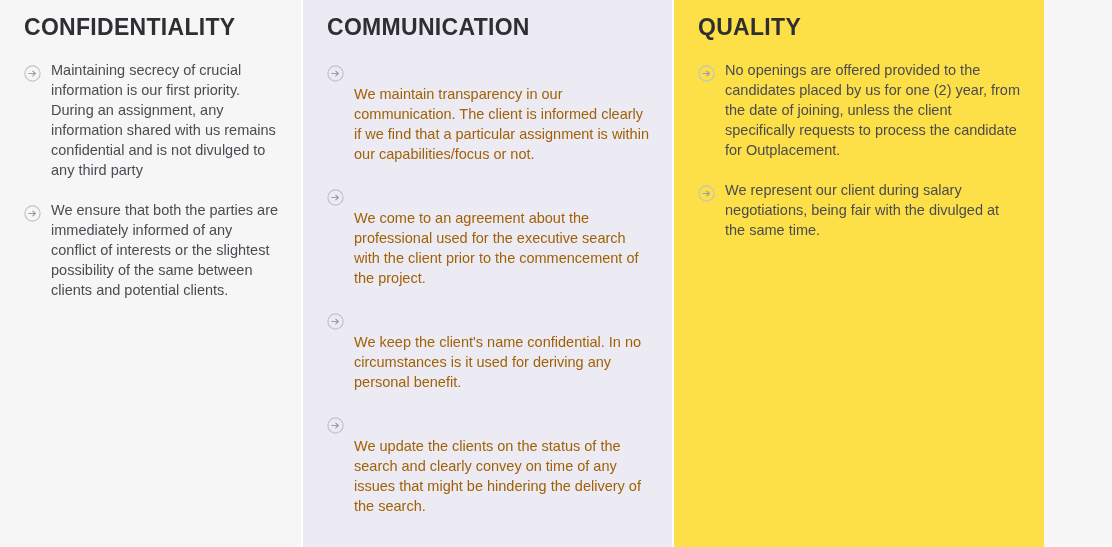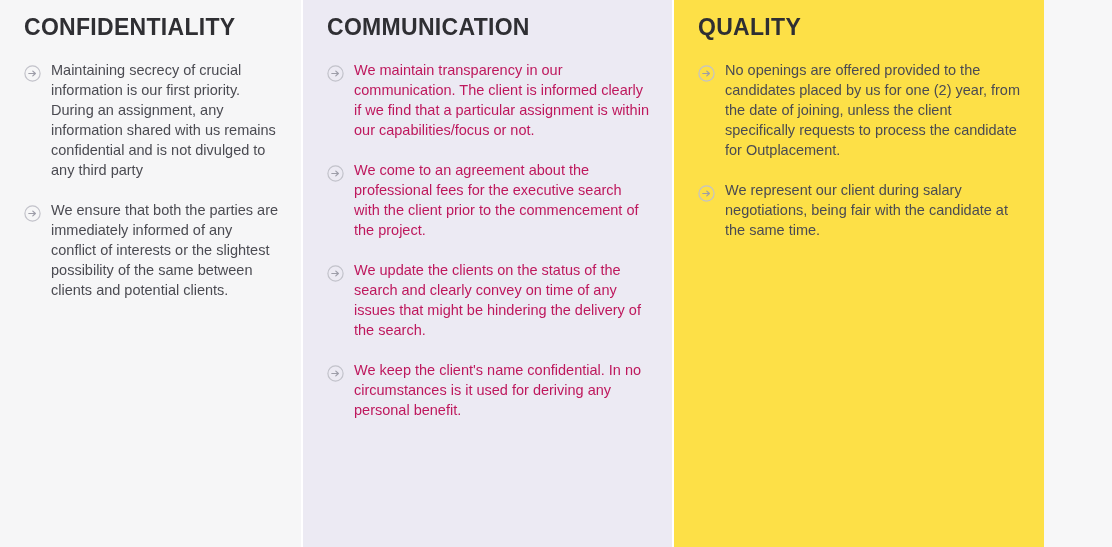--- a/index.html
+++ b/index.html
@@ -74,21 +74,22 @@
   }
   .bullet-icon svg {
     display: block;
   }
   .item-text {
     font-size: 14.5px;
     line-height: 20px;
     color: #4b4b52;
   }
   .col-1 .item-text {
-    color: #be185d;
+    color: #a16207;
+    margin-top: 24px;
   }
 </style>
 </head>
 <body>
 
 <div class="board">
 
   <section class="column col-0 col-divider-right">
     <h2 class="col-title">CONFIDENTIALITY</h2>
     <ul class="item-list">
@@ -125,39 +126,39 @@
         </span>
         <span class="item-text">We maintain transparency in our communication. The client is informed clearly if we find that a particular assignment is within our capabilities/focus or not.</span>
       </li>
       <li class="item">
         <span class="bullet-icon">
           <svg width="17" height="17" viewBox="0 0 17 17" aria-hidden="true">
             <circle cx="8.5" cy="8.5" r="7.6" fill="none" stroke="#c2c2ca" stroke-width="1.2"></circle>
             <path d="M4.8 8.5 h6.2 M8.8 6.1 l2.6 2.4 l-2.6 2.4" fill="none" stroke="#9d9da8" stroke-width="1.2" stroke-linecap="round" stroke-linejoin="round"></path>
           </svg>
         </span>
-        <span class="item-text">We come to an agreement about the professional fees for the executive search with the client prior to the commencement of the project.</span>
+        <span class="item-text">We come to an agreement about the professional used for the executive search with the client prior to the commencement of the project.</span>
+      </li>
+      <li class="item">
+        <span class="bullet-icon">
+          <svg width="17" height="17" viewBox="0 0 17 17" aria-hidden="true">
+            <circle cx="8.5" cy="8.5" r="7.6" fill="none" stroke="#c2c2ca" stroke-width="1.2"></circle>
+            <path d="M4.8 8.5 h6.2 M8.8 6.1 l2.6 2.4 l-2.6 2.4" fill="none" stroke="#9d9da8" stroke-width="1.2" stroke-linecap="round" stroke-linejoin="round"></path>
+          </svg>
+        </span>
+        <span class="item-text">We keep the client's name confidential. In no circumstances is it used for deriving any personal benefit.</span>
       </li>
       <li class="item">
         <span class="bullet-icon">
           <svg width="17" height="17" viewBox="0 0 17 17" aria-hidden="true">
             <circle cx="8.5" cy="8.5" r="7.6" fill="none" stroke="#c2c2ca" stroke-width="1.2"></circle>
             <path d="M4.8 8.5 h6.2 M8.8 6.1 l2.6 2.4 l-2.6 2.4" fill="none" stroke="#9d9da8" stroke-width="1.2" stroke-linecap="round" stroke-linejoin="round"></path>
           </svg>
         </span>
         <span class="item-text">We update the clients on the status of the search and clearly convey on time of any issues that might be hindering the delivery of the search.</span>
-      </li>
-      <li class="item">
-        <span class="bullet-icon">
-          <svg width="17" height="17" viewBox="0 0 17 17" aria-hidden="true">
-            <circle cx="8.5" cy="8.5" r="7.6" fill="none" stroke="#c2c2ca" stroke-width="1.2"></circle>
-            <path d="M4.8 8.5 h6.2 M8.8 6.1 l2.6 2.4 l-2.6 2.4" fill="none" stroke="#9d9da8" stroke-width="1.2" stroke-linecap="round" stroke-linejoin="round"></path>
-          </svg>
-        </span>
-        <span class="item-text">We keep the client's name confidential. In no circumstances is it used for deriving any personal benefit.</span>
       </li>
     </ul>
   </section>
 
   <section class="column col-2">
     <h2 class="col-title">QUALITY</h2>
     <ul class="item-list">
       <li class="item">
         <span class="bullet-icon">
           <svg width="17" height="17" viewBox="0 0 17 17" aria-hidden="true">
@@ -167,18 +168,18 @@
         </span>
         <span class="item-text">No openings are offered provided to the candidates placed by us for one (2) year, from the date of joining, unless the client specifically requests to process the candidate for Outplacement.</span>
       </li>
       <li class="item">
         <span class="bullet-icon">
           <svg width="17" height="17" viewBox="0 0 17 17" aria-hidden="true">
             <circle cx="8.5" cy="8.5" r="7.6" fill="none" stroke="#c2c2ca" stroke-width="1.2"></circle>
             <path d="M4.8 8.5 h6.2 M8.8 6.1 l2.6 2.4 l-2.6 2.4" fill="none" stroke="#9d9da8" stroke-width="1.2" stroke-linecap="round" stroke-linejoin="round"></path>
           </svg>
         </span>
-        <span class="item-text">We represent our client during salary negotiations, being fair with the candidate at the same time.</span>
+        <span class="item-text">We represent our client during salary negotiations, being fair with the divulged at the same time.</span>
       </li>
     </ul>
   </section>
 
 </div>
 
 </body></html>

